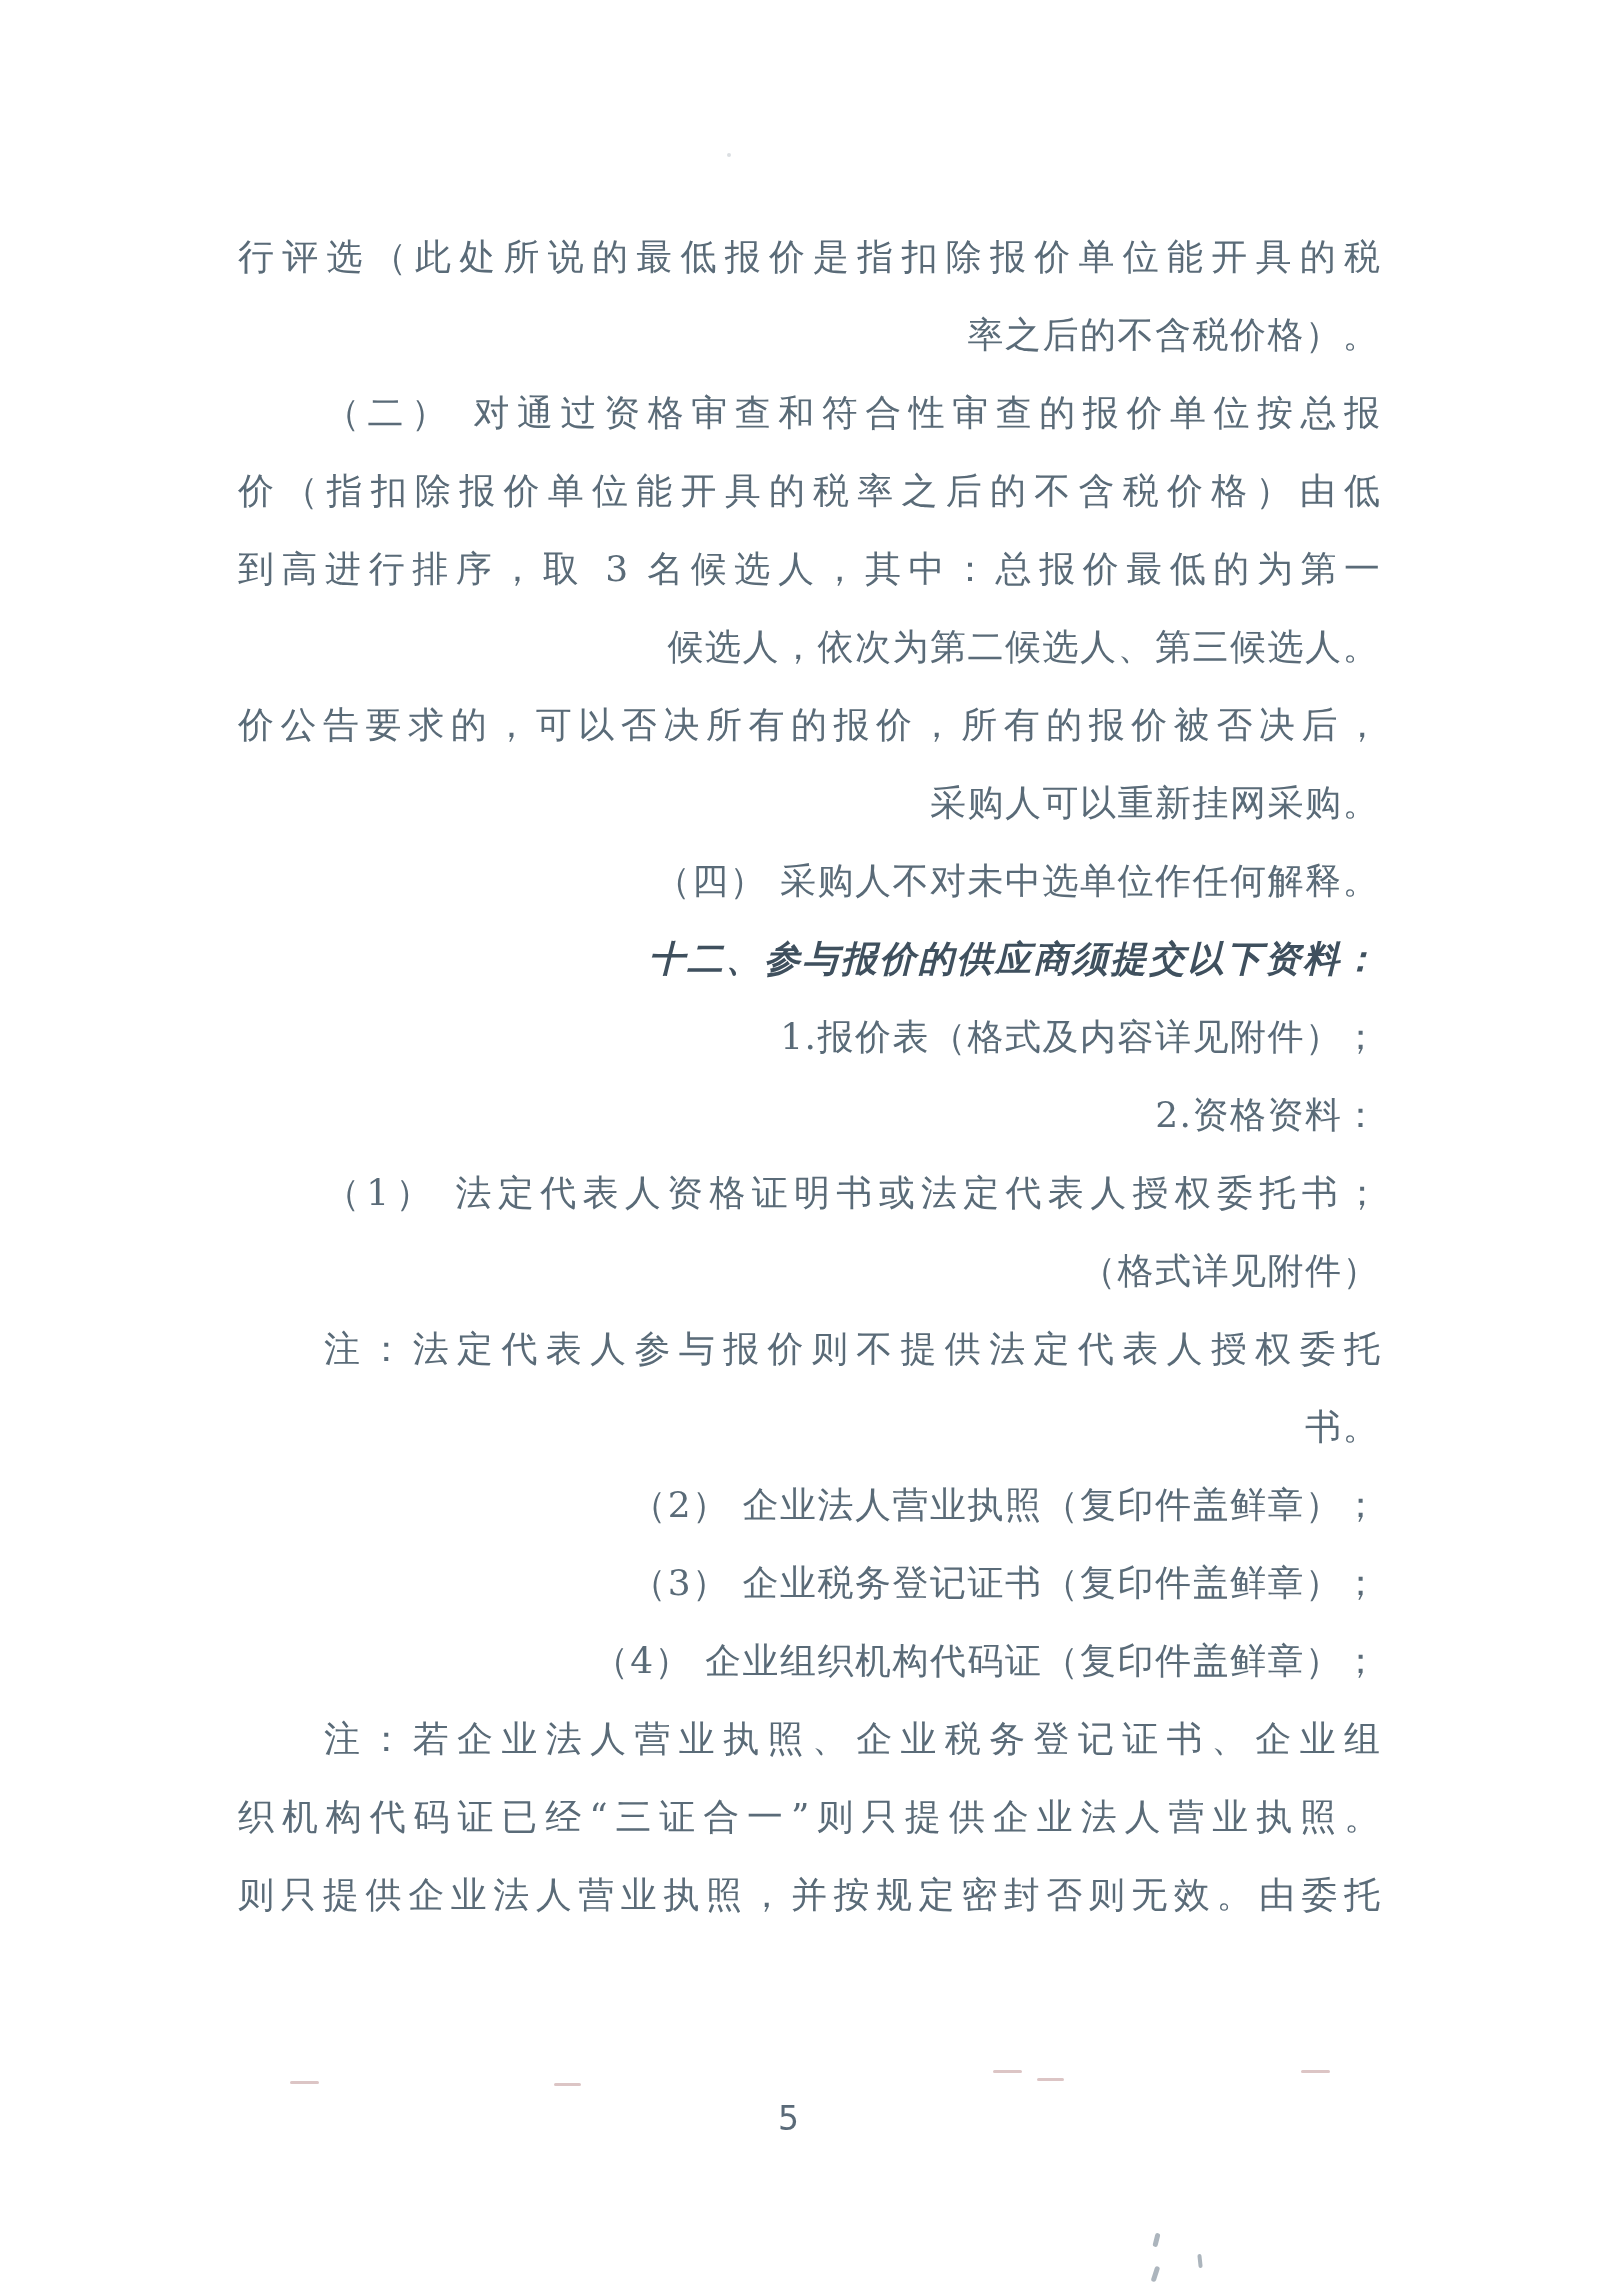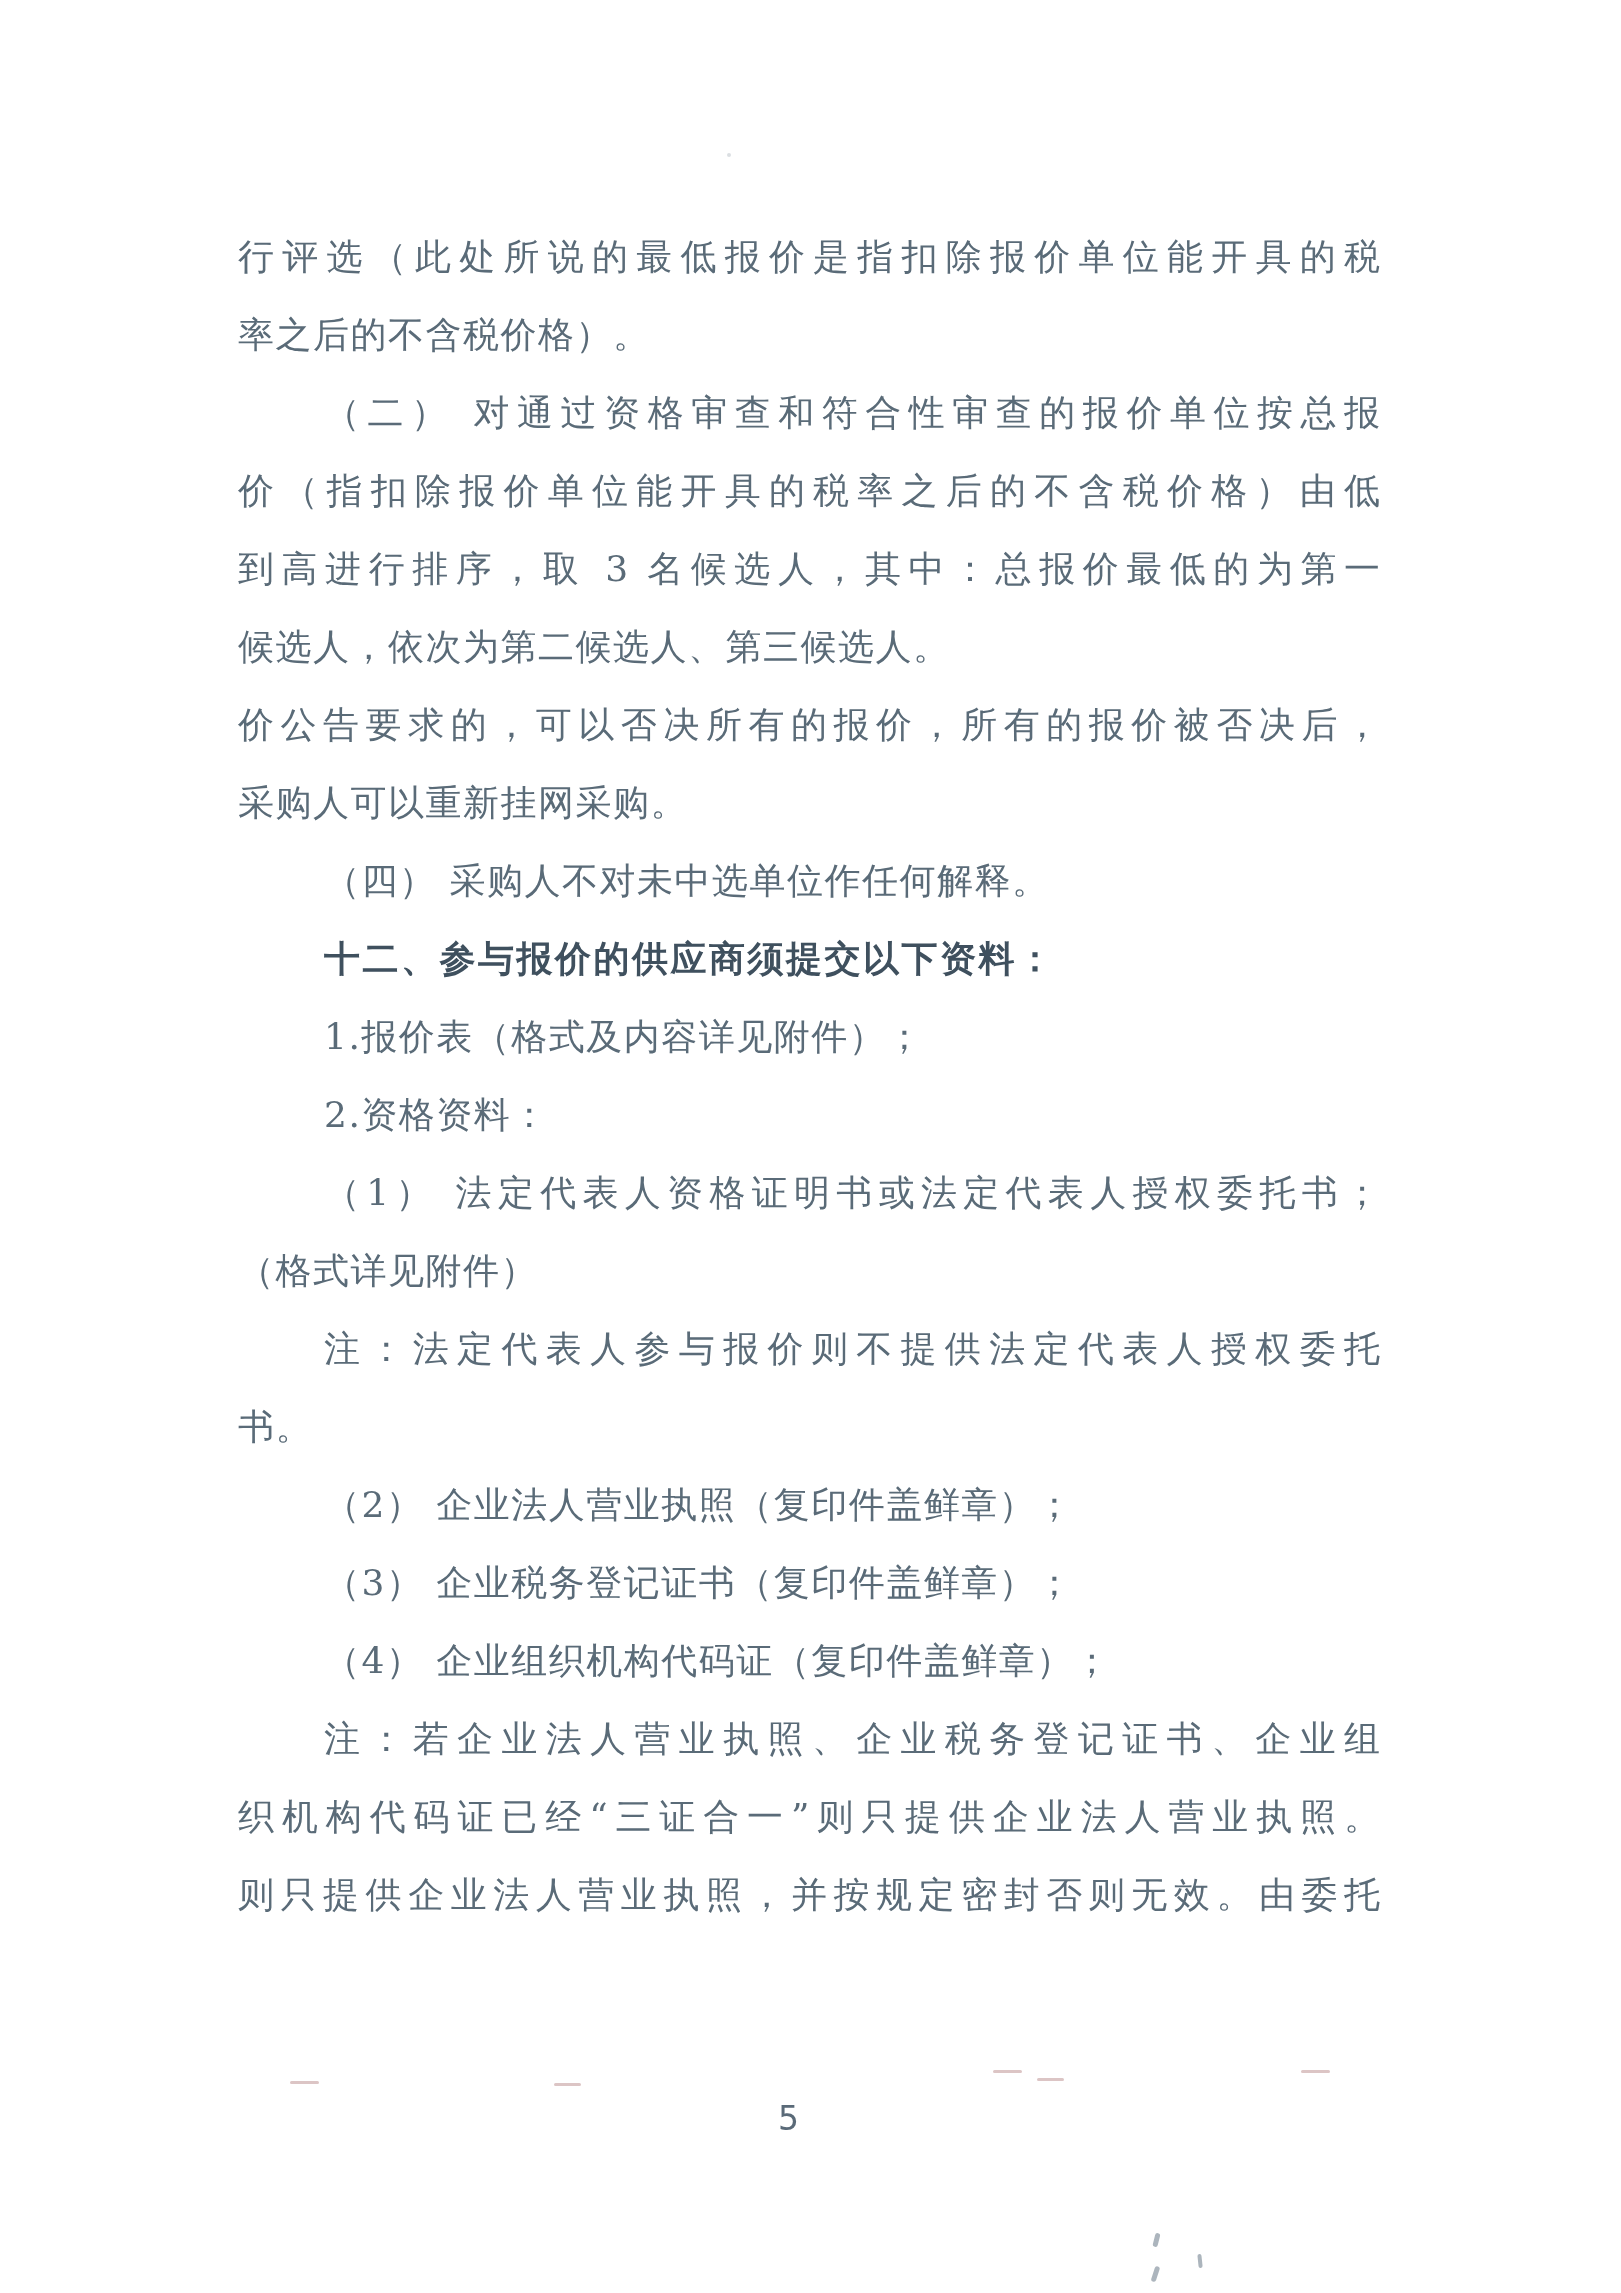--- a/index.html
+++ b/index.html
@@ -18,35 +18,36 @@
     top: 218px;
     width: 1142px;
     font-size: 36px;
     color: #5a6b78;
   }
   .line {
     height: 78px;
     line-height: 78px;
     white-space: nowrap;
     letter-spacing: 1.5px;
-    text-align: left;
+    text-align: right;
   }
   .line.full {
     white-space: normal;
     letter-spacing: 0;
     text-align: justify;
     text-align-last: justify;
     overflow: hidden;
   }
   .line.indent { padding-left: 86px; }
   .line.heading {
     font-family: "DejaVu Sans", "Liberation Sans", sans-serif;
     font-weight: 700;
     color: #3f505e;
     letter-spacing: 2.5px;
+    font-style: italic;
   }
   .page-number {
     position: absolute;
     left: 765px;
     top: 2099px;
     width: 47px;
     text-align: center;
     font-family: "DejaVu Sans", "Liberation Sans", sans-serif;
     font-size: 33px;
     color: #5a6a78;

